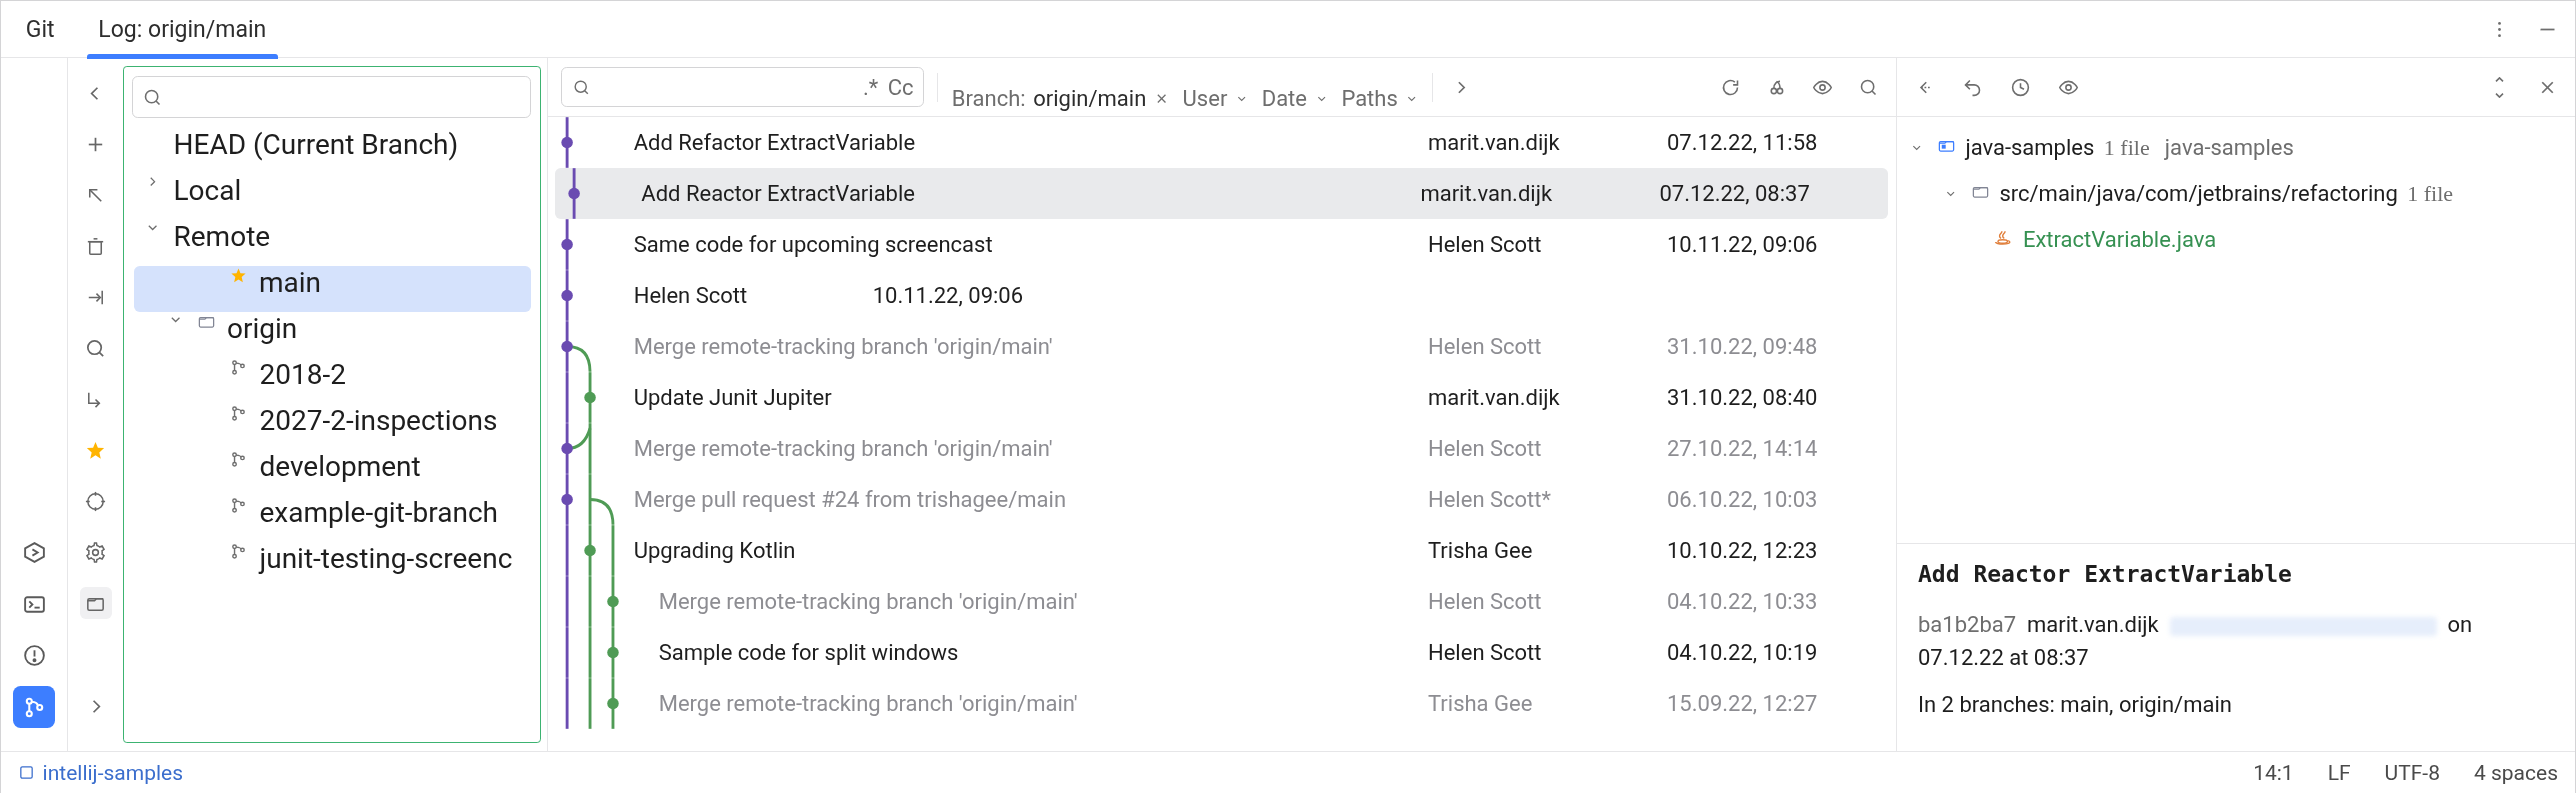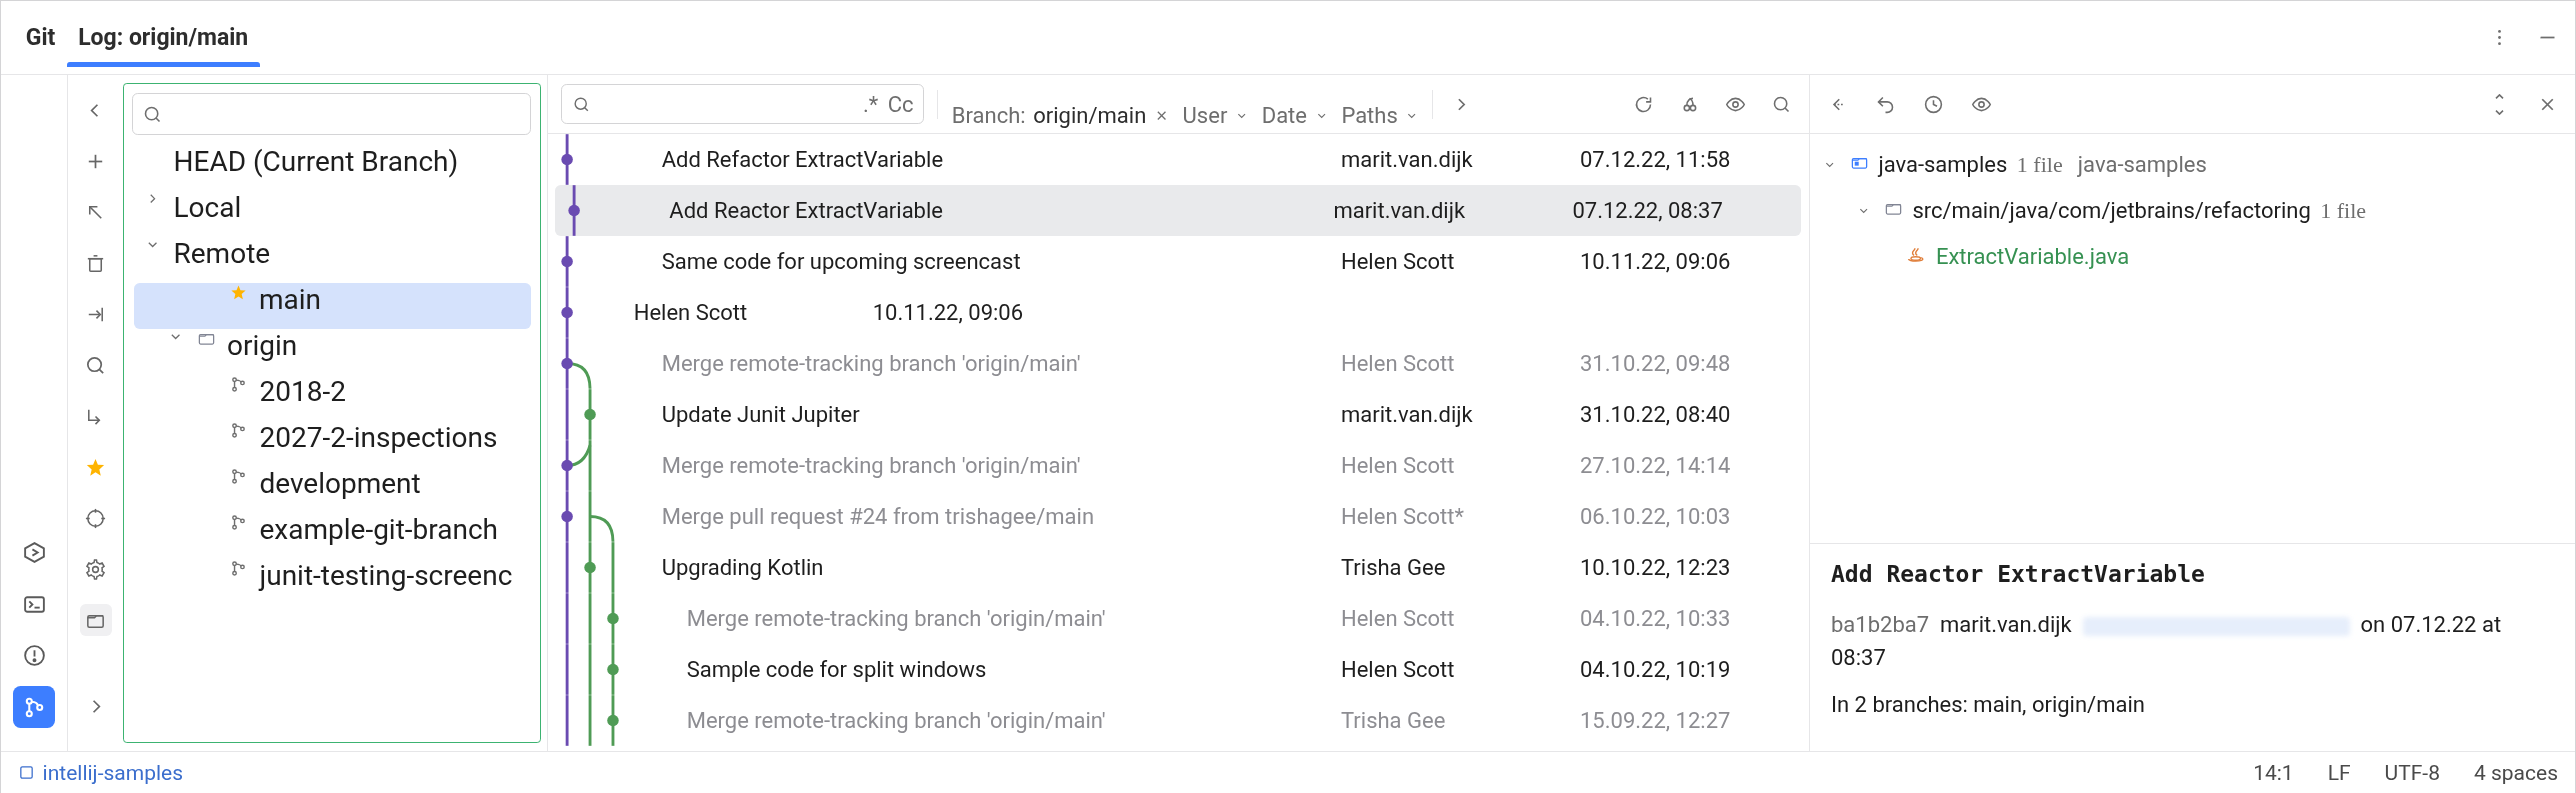--- a/index.html
+++ b/index.html
@@ -30,26 +30,26 @@
   .app {
     display: flex;
     flex-direction: column;
     width: 2576px;
     height: 794px;
     border: 1px solid var(--border-color);
   }
 
   
   .tabs {
-    height: 74px;
+    height: 57px;
     display: flex;
     align-items: center;
     padding: 0 13.4px;
     border-bottom: 1px solid var(--light-border);
-    font-weight: bold;
+    gap: 21px;
   }
   .tab {
     height: 57px;
     display: flex;
     align-items: center;
     padding: 0 11.4px;
     color: #2d2d2d;
     position: relative;
     font-size: 23px;
   }
@@ -194,30 +194,30 @@
     align-items:center;
     padding-right: 19px;
   }
   .commit-row.sel { background: var(--selected-bg); border-radius: 5.7px; margin: 0 7.6px; }
   .graph-cell {
     width: 86px;
     height: 51px;
     flex-shrink: 0;
     position: relative;
   }
-  .msg-cell { flex:1; min-width:0; overflow:hidden; text-overflow:ellipsis; white-space:nowrap; padding-right:31px;margin-left:28px; }
+  .msg-cell { flex:1; min-width:0; overflow:hidden; text-overflow:ellipsis; white-space:nowrap; padding-right:31px; }
   .author-cell { width: 239px; flex-shrink:0; }
   .date-cell { width: 210px; flex-shrink:0; }
   .commit-row.merge .msg-cell,
   .commit-row.merge .author-cell,
   .commit-row.merge .date-cell { color:#8d8d92; }
 
   
   .changes {
-    width: 766px;
+    width: 679px;
     border-left: 1px solid var(--light-border);
     display:flex;
     flex-direction: column;
   }
   .changes-toolbar {
     height: 59px;
     display:flex;
     align-items:center;
     padding: 0 13.4px;
     gap: 19px;

